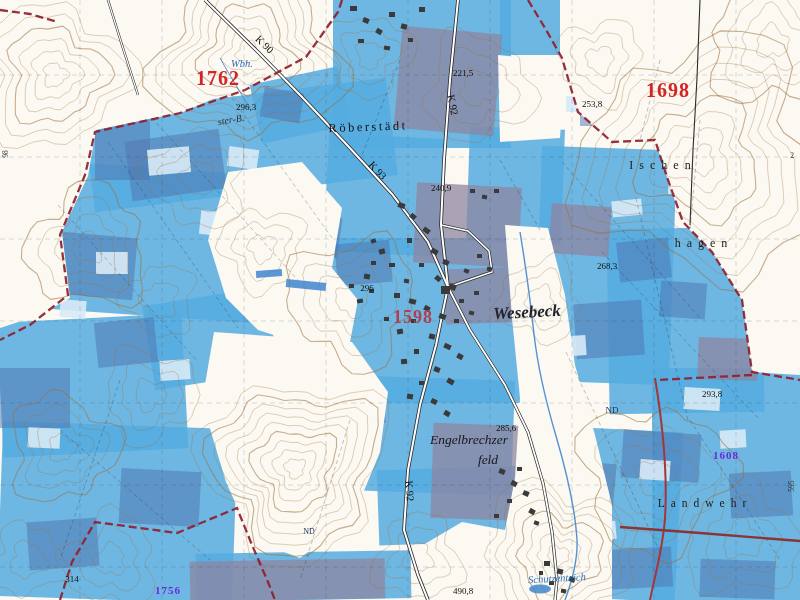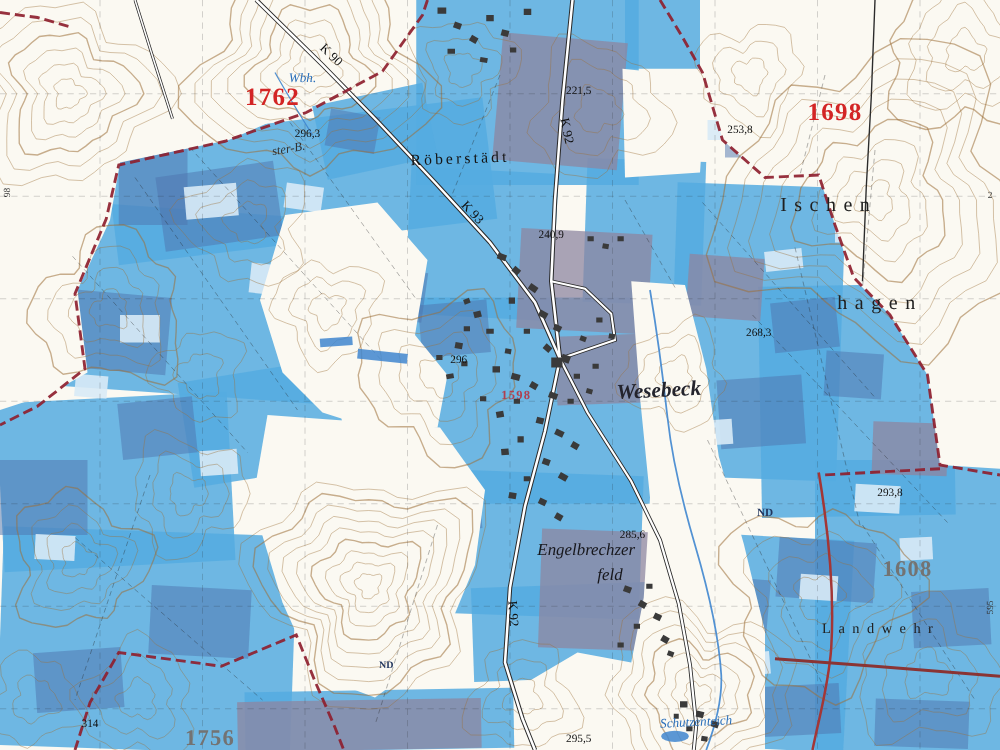--- a/index.html
+++ b/index.html
@@ -7,30 +7,30 @@
     position:relative;width:800px;height:600px;overflow:hidden;
     background:#fbf9f2;font-family:"Liberation Serif",serif;
   }
   .map svg{position:absolute;left:0;top:0;}
   .lbl{
     position:absolute;transform:translate(-50%,-50%);
     white-space:nowrap;line-height:1;color:#1b1b1b;pointer-events:none;
   }
   .sheet{font-weight:bold;letter-spacing:1px;}
   .sheet-bright{color:#d32525;font-size:20px;}
-  .sheet-dark{color:#737373;font-size:18px;}
-  .sheet-center{color:#b04050;font-size:10px;}
+  .sheet-dark{color:#6d28d9;font-size:11px;}
+  .sheet-center{color:#b04050;font-size:18px;}
   .place{letter-spacing:2.5px;font-size:12.5px;color:#141414;}
-  .place-wide{letter-spacing:6px;font-size:16px;color:#202020;}
+  .place-wide{letter-spacing:6px;font-size:12px;color:#202020;}
   .place-italic{font-style:italic;font-size:13.5px;color:#17171c;}
   .village{font-style:italic;font-weight:bold;font-size:17px;color:#23232c;}
   .hydro-lbl{font-style:italic;color:#2a6fba;}
   .roadlbl{font-size:10.5px;color:#101010;}
   .elev{font-size:9px;color:#101010;font-family:Liberation Serif, serif;}
-  .nd{font-size:9px;font-weight:bold;color:#22365e;text-align:right;}
+  .nd{font-size:9px;font-weight:normal;color:#22365e;text-align:right;}
   .gridlbl{font-size:7.5px;color:#333;}
 </style>
 </head>
 <body>
 
 <div class="map">
   <svg id="mapsvg" width="800" height="600" viewBox="0 0 800 600">
     <g id="g-blue">
         <rect x="88" y="96" width="305" height="98" transform="rotate(-7 240.5 145)" fill="#55ace0" opacity="0.85"></rect>
         <rect x="52" y="168" width="205" height="148" transform="rotate(4 154.5 242)" fill="#55ace0" opacity="0.85"></rect>
@@ -364,21 +364,21 @@
 
   <div class="lbl elev" style="left:246px;top:107px">296,3</div>
   <div class="lbl elev" style="left:463px;top:73px">221,5</div>
   <div class="lbl elev" style="left:441px;top:188px">240,9</div>
   <div class="lbl elev" style="left:592px;top:104px">253,8</div>
   <div class="lbl elev" style="left:607px;top:266px">268,3</div>
   <div class="lbl elev" style="left:712px;top:394px">293,8</div>
   <div class="lbl elev" style="left:367px;top:288px">296</div>
   <div class="lbl elev" style="left:506px;top:428px">285,6</div>
   <div class="lbl elev" style="left:72px;top:579px">314</div>
-  <div class="lbl elev" style="left:463px;top:591px">295,5</div>
+  <div class="lbl elev" style="left:463px;top:591px">490,8</div>
 
   <div class="lbl nd" style="left:612px;top:410px">ND</div>
   <div class="lbl nd" style="left:309px;top:532px;font-size:8px">ND</div>
 
   <div class="lbl gridlbl" style="left:792px;top:156px">2</div>
   <div class="lbl gridlbl" style="left:792px;top:486px;transform:translate(-50%,-50%) rotate(-90deg)">595</div>
   <div class="lbl gridlbl" style="left:6px;top:154px;transform:translate(-50%,-50%) rotate(-90deg)">98</div>
 </div>
 
 </body></html>

